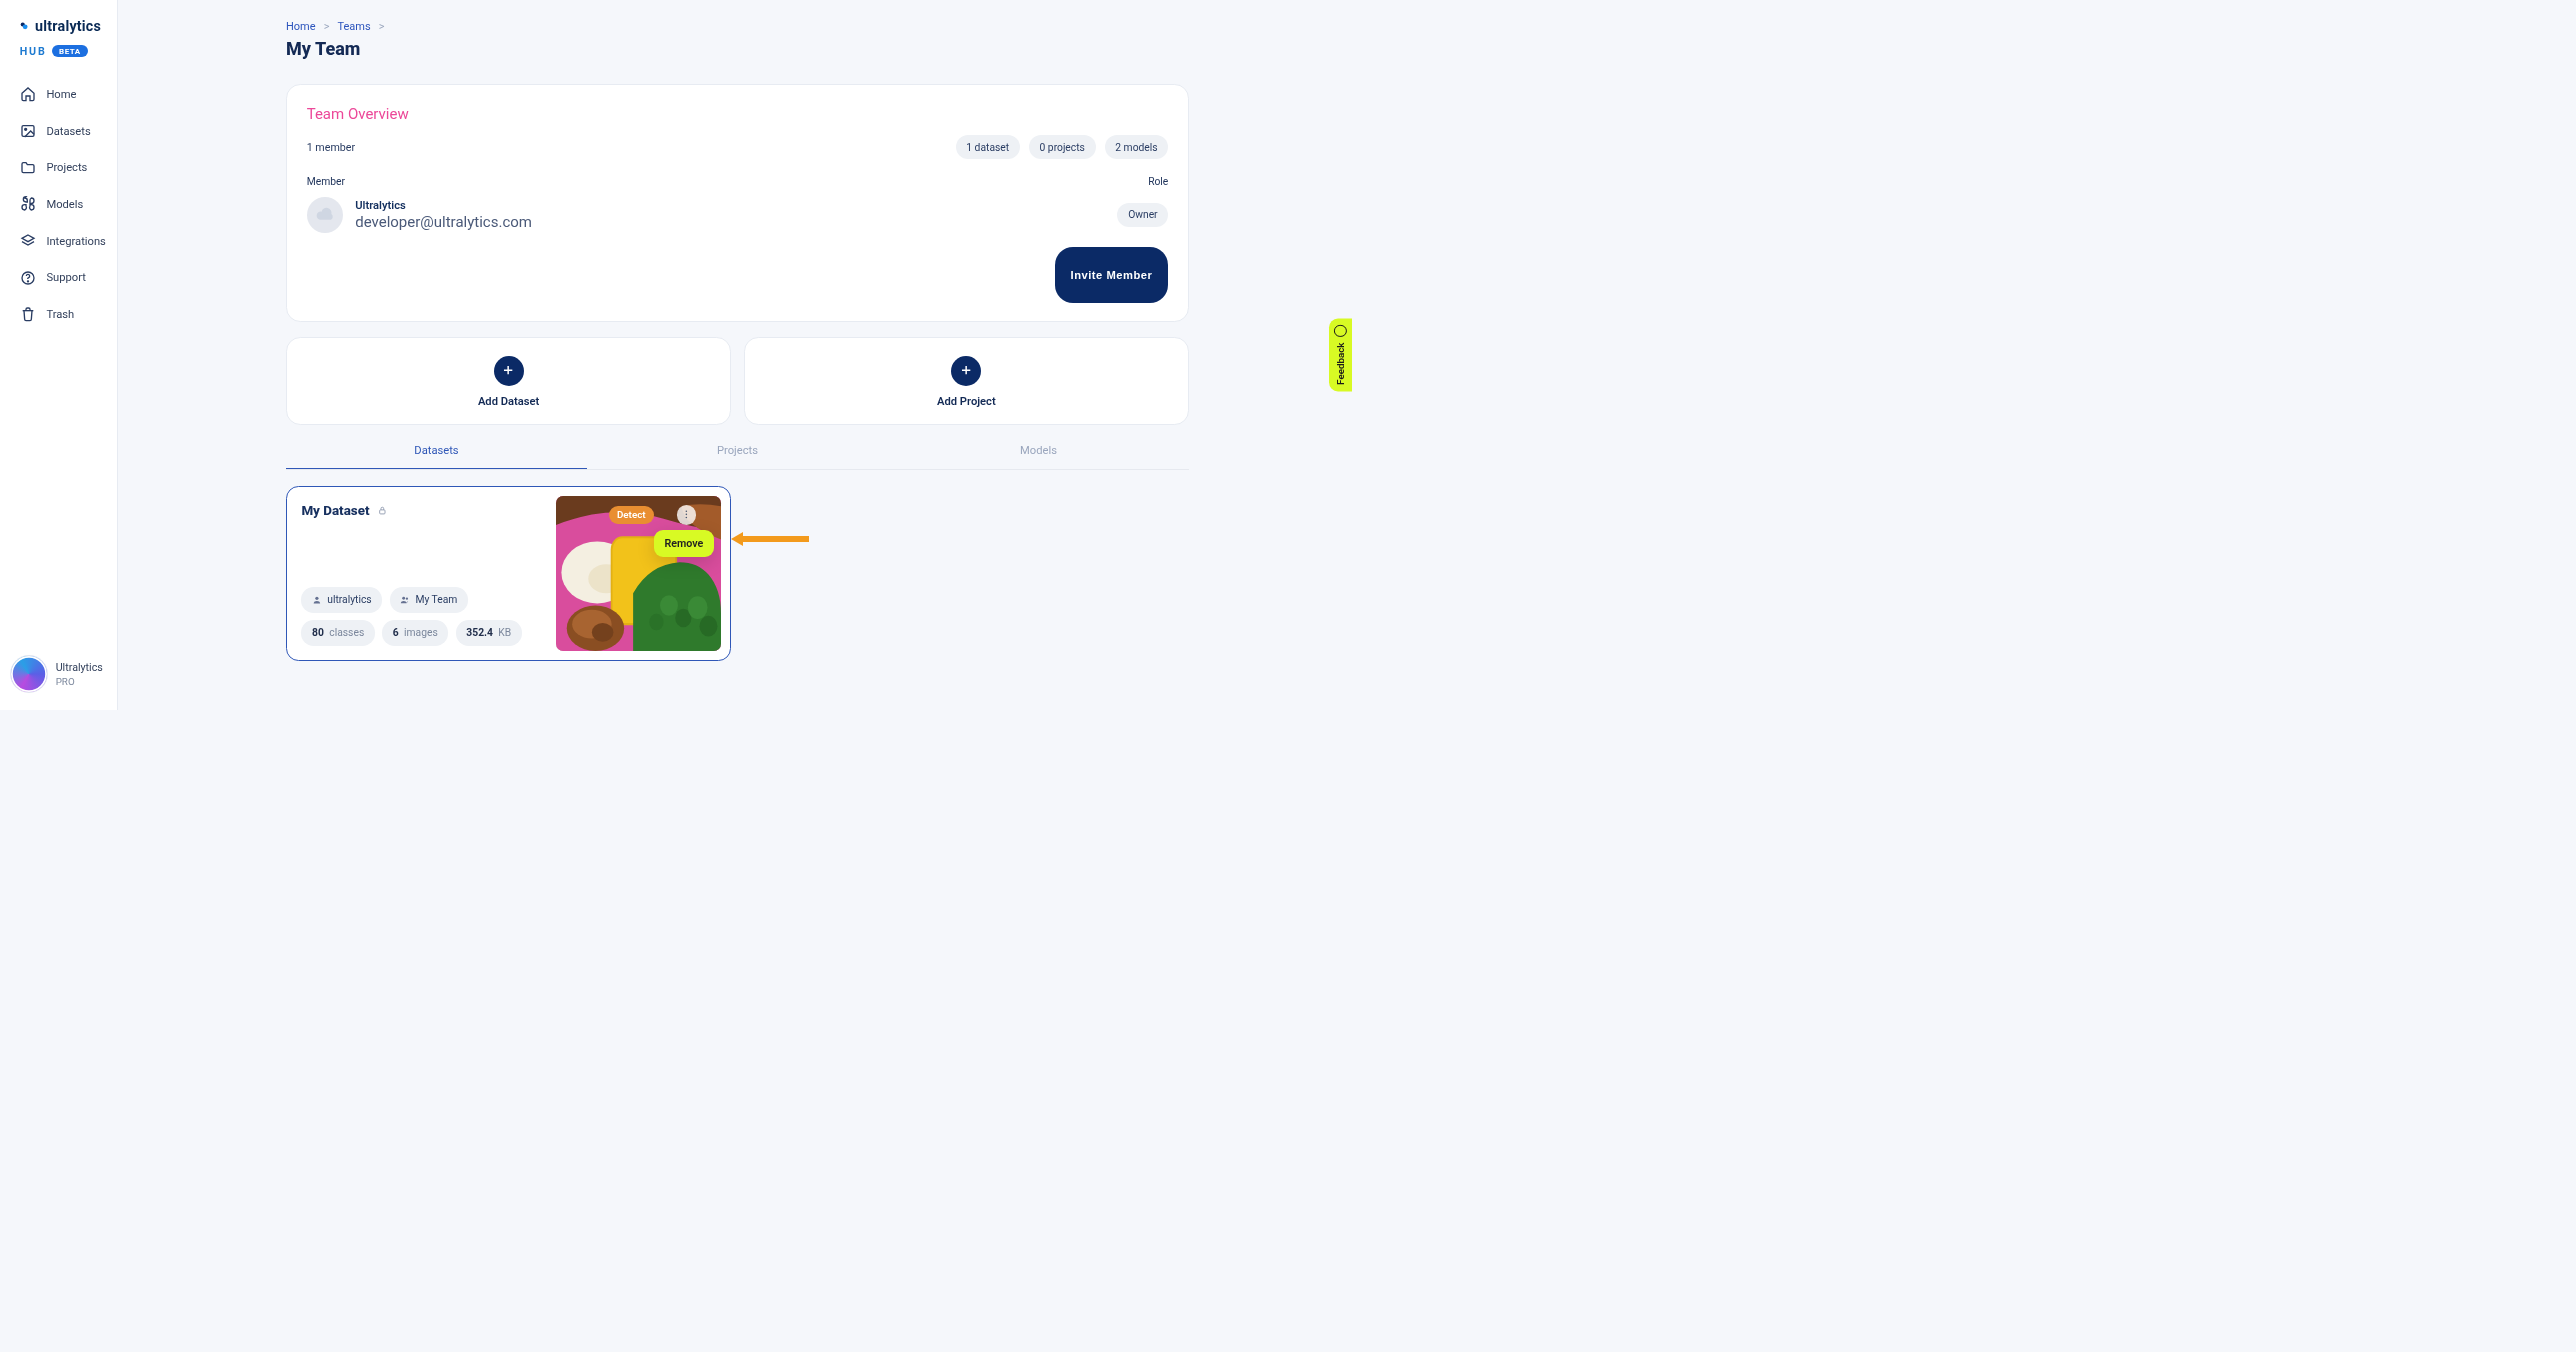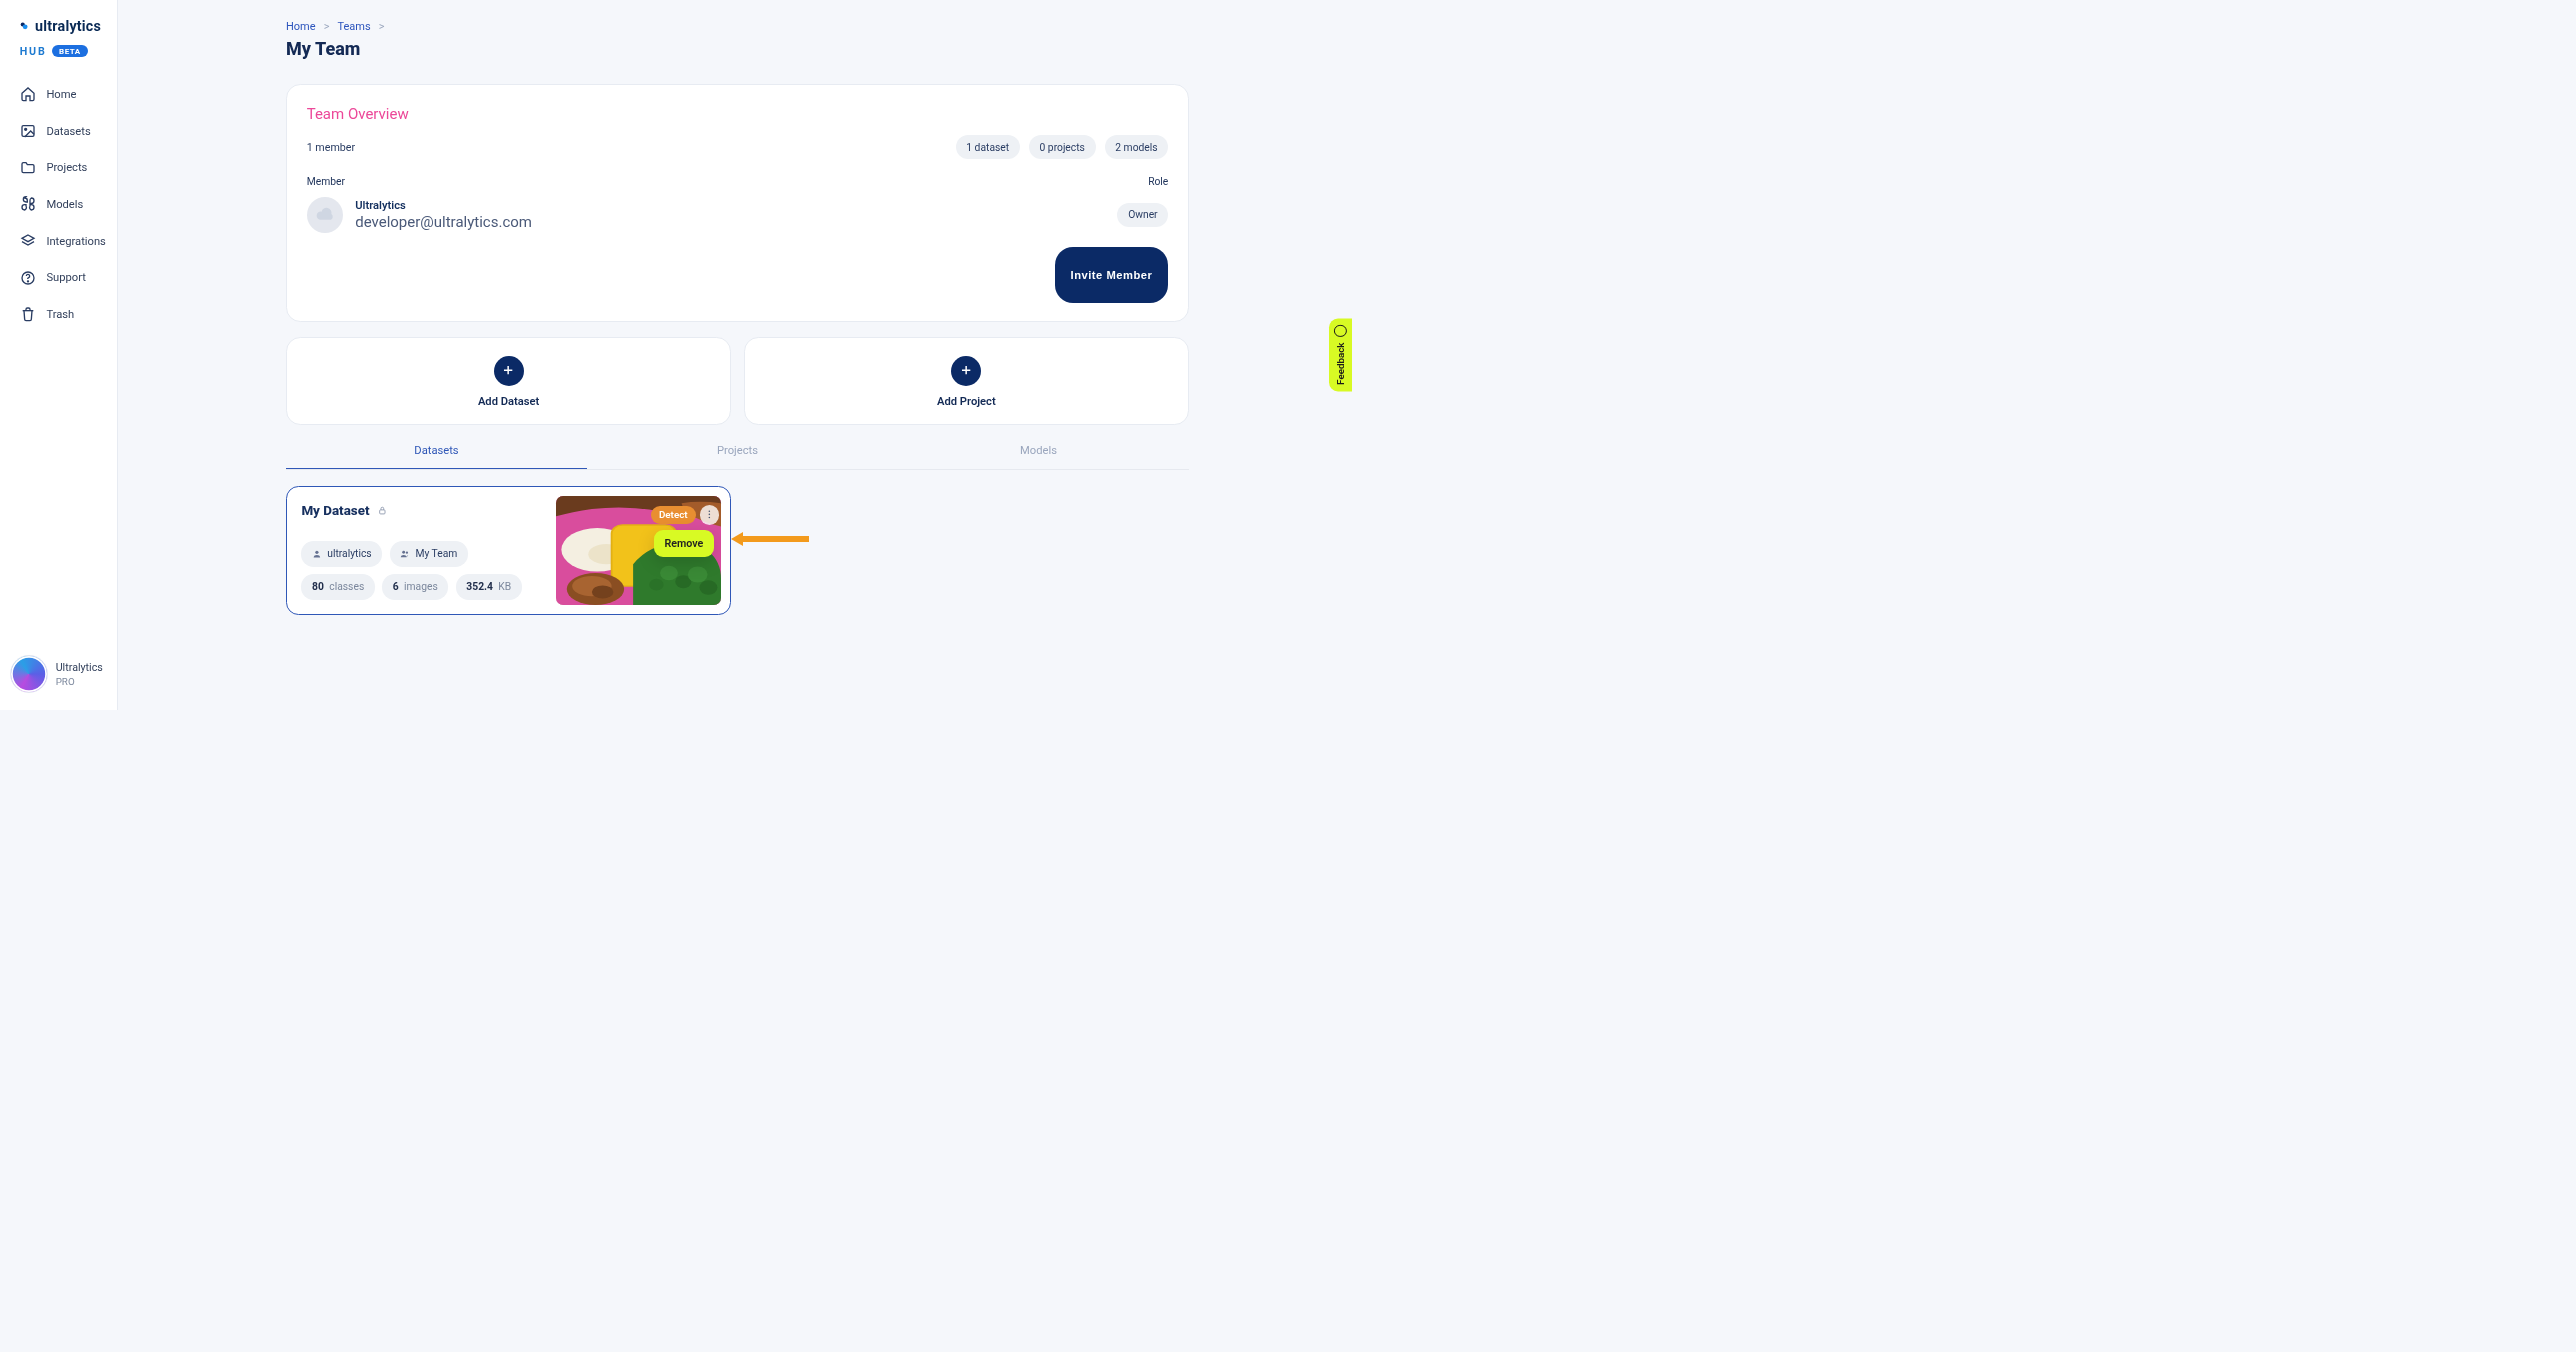--- a/index.html
+++ b/index.html
@@ -77,33 +77,33 @@
   .add-row{display:flex;gap:12.5px;margin-top:14.3px;}
   .add-card{flex:1;border-radius:14.3px;background:#fff;border:0.9px solid var(--border);display:flex;flex-direction:column;align-items:center;justify-content:center;padding:18px 10.7px 16px 10.7px;gap:9px;cursor:pointer;}
   .plus-circle{width:30px;height:30px;border-radius:50%;background:#0b2a66;color:#fff;display:flex;align-items:center;justify-content:center;}
   .add-label{color:#132a55;font-size:11.2px;font-weight:600;}
   
   .tabs{display:flex;border-bottom:0.9px solid var(--divider);margin-top:9px;}
   .tab{flex:1;text-align:center;padding:10.7px 0;color:#9aa6bd;font-size:11.2px;cursor:pointer;}
   .tab.active{color:#2f57b7;border-bottom:1.8px solid #2f57b7;}
   
   .grid{display:grid;grid-template-columns:repeat(2,1fr);gap:12.5px;margin-top:16px;}
-  .dataset-card{border:1.8px solid #2f57b7;border-radius:12.5px;background:#fff;padding:9px;display:flex;gap:9px;position:relative;height:129px;}
+  .dataset-card{border:1.8px solid #2f57b7;border-radius:12.5px;background:#fff;padding:9px;display:flex;gap:9px;position:relative;height:175px;}
   .ds-left{flex:1;display:flex;flex-direction:column;justify-content:space-between;padding:7.2px 5.4px 5.4px 5.4px;}
   .ds-title{display:flex;align-items:center;gap:7.2px;color:#17305f;font-size:13.4px;font-weight:800;}
   .lock{width:10.7px;height:10.7px;color:#8e98ad;}
   .ds-chips{display:flex;flex-wrap:wrap;gap:7.2px;}
   .ds-chip{background:var(--chip);border-radius:12.5px;padding:6.3px 10.7px;font-size:10.3px;color:#2a3d63;display:inline-flex;align-items:center;gap:5.4px;}
   .ds-chip .num{color:#222f4c;font-weight:700;}
   .ds-chip .mut{color:#7b879c;}
   .person-icon{width:9.8px;height:9.8px;color:#657191;}
   
   .ds-right{width:165px;border-radius:7.2px;overflow:hidden;position:relative;background:#caa;}
   .food-img{width:100%;height:100%;}
-  .ds-badges{position:absolute;top:9px;right:2px;display:flex;align-items:center;gap:4px;}
+  .ds-badges{position:absolute;top:9px;right:25px;display:flex;align-items:center;gap:23px;}
   .detect{background:var(--tag-orange);color:#fff;font-size:9.8px;border-radius:9.8px;padding:3.6px 8px;font-weight:600;}
   .kebab{width:19.7px;height:19.7px;border-radius:50%;background:rgba(255,255,255,0.8);display:flex;align-items:center;justify-content:center;cursor:pointer;}
   .kebab svg{width:10.7px;height:10.7px;color:#485670;}
   .menu-popup{position:absolute;top:34px;right:7.2px;background:var(--lime);color:#222;border-radius:9px;padding:7.2px 10.7px;font-size:10.7px;font-weight:600;box-shadow:0 5.4px 18px rgba(0,0,0,0.15);cursor:pointer;}
   
   .arrow{position:absolute;top:45px;right:-79px;display:flex;align-items:center;}
   .arrow .shaft{width:66px;height:5.4px;background:#f39a1c;}
   .arrow .head{width:0;height:0;border-top:7.2px solid transparent;border-bottom:7.2px solid transparent;border-right:12.5px solid #f39a1c;}
   
   .feedback{position:absolute;right:0;top:50%;transform:translateY(-50%);width:23px;height:73px;background:var(--lime);border-top-left-radius:9px;border-bottom-left-radius:9px;display:flex;align-items:center;justify-content:center;cursor:pointer;}

